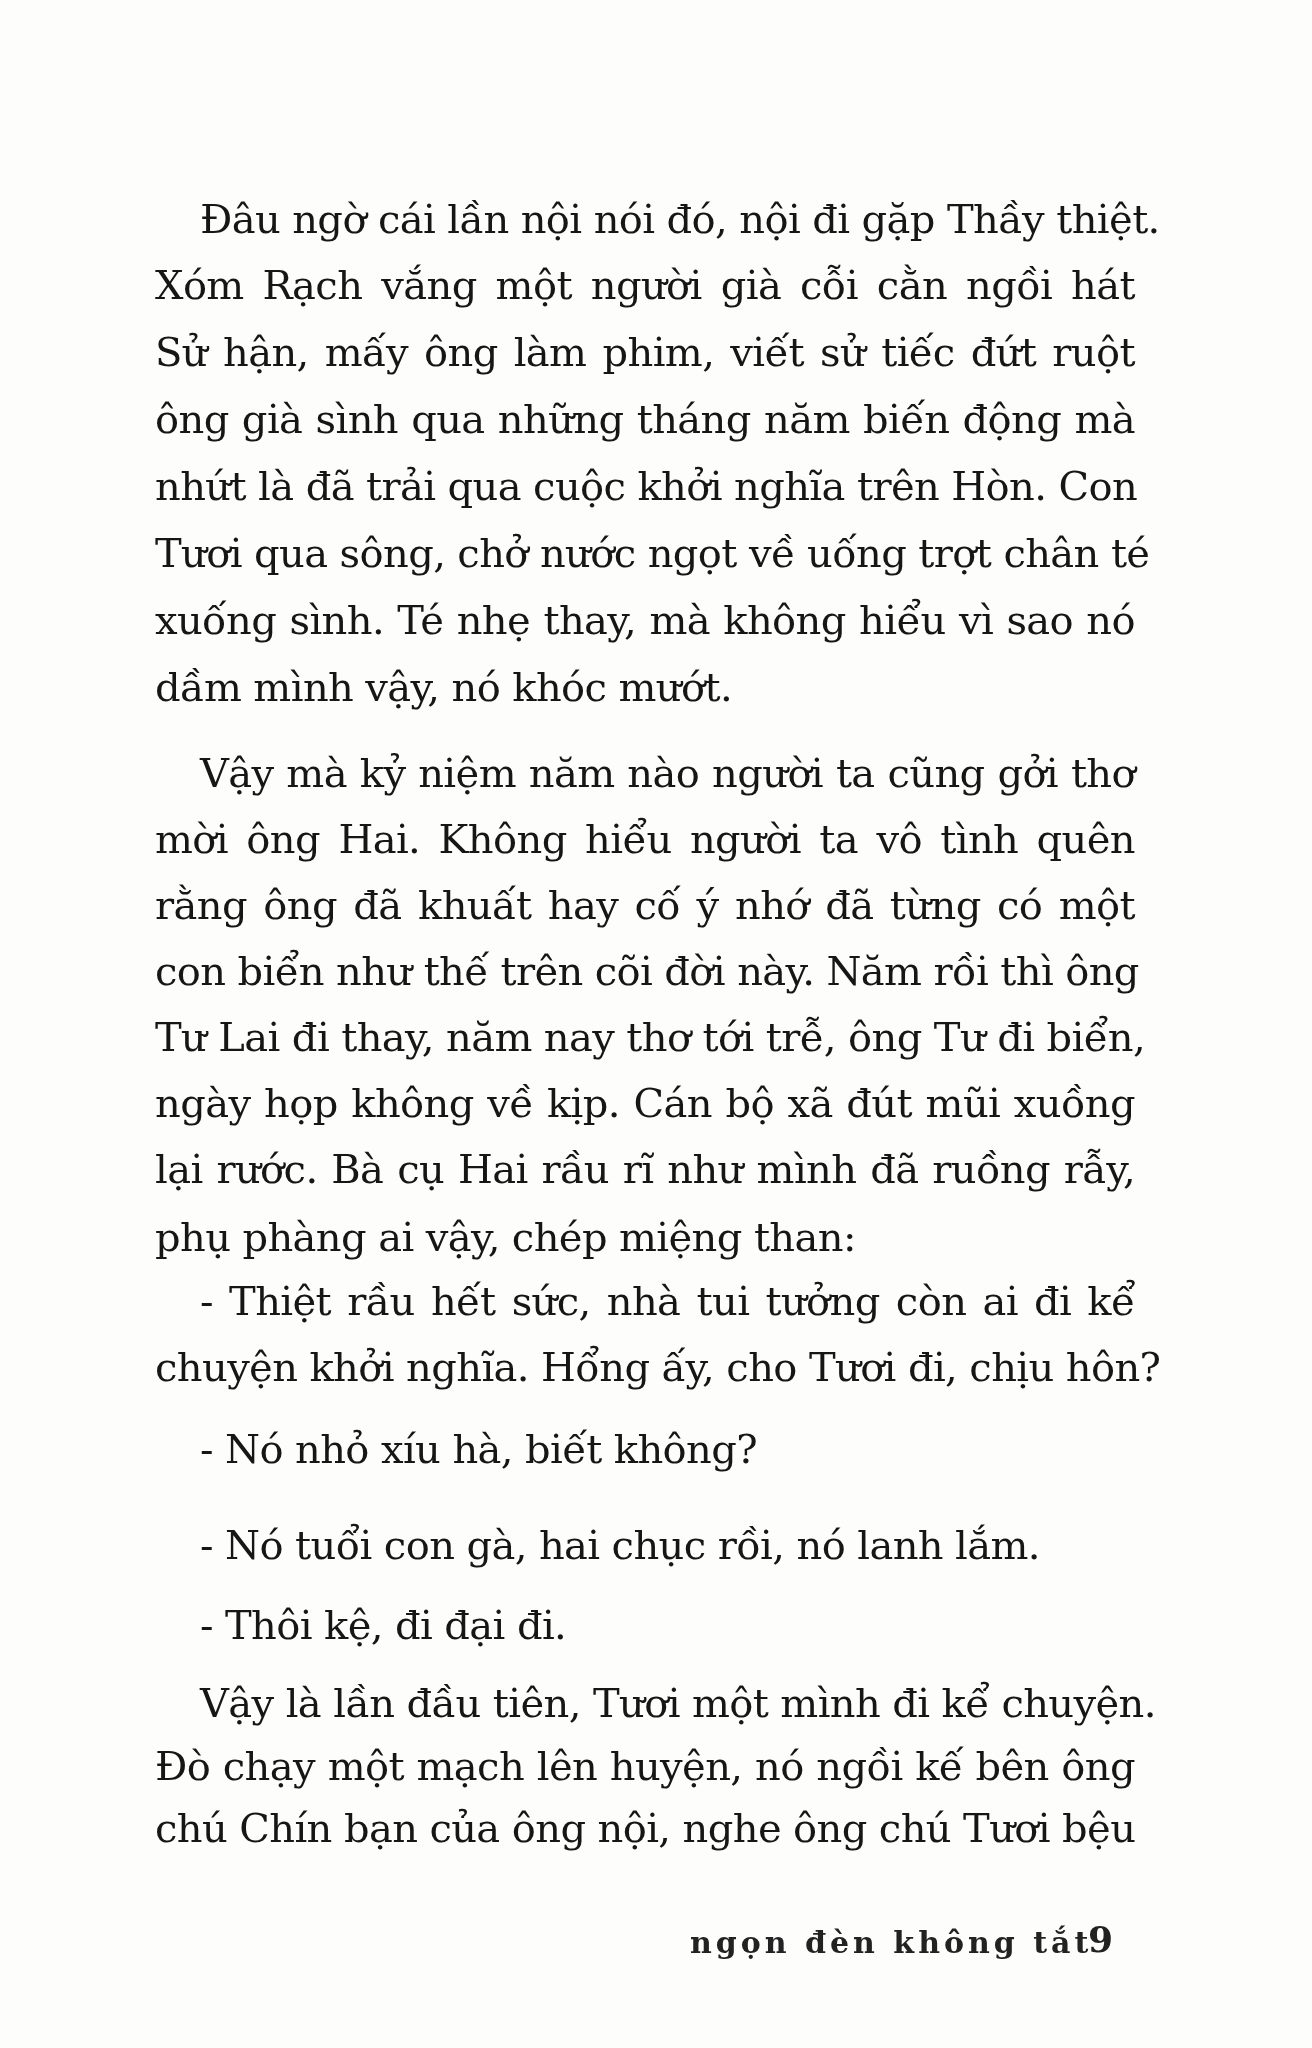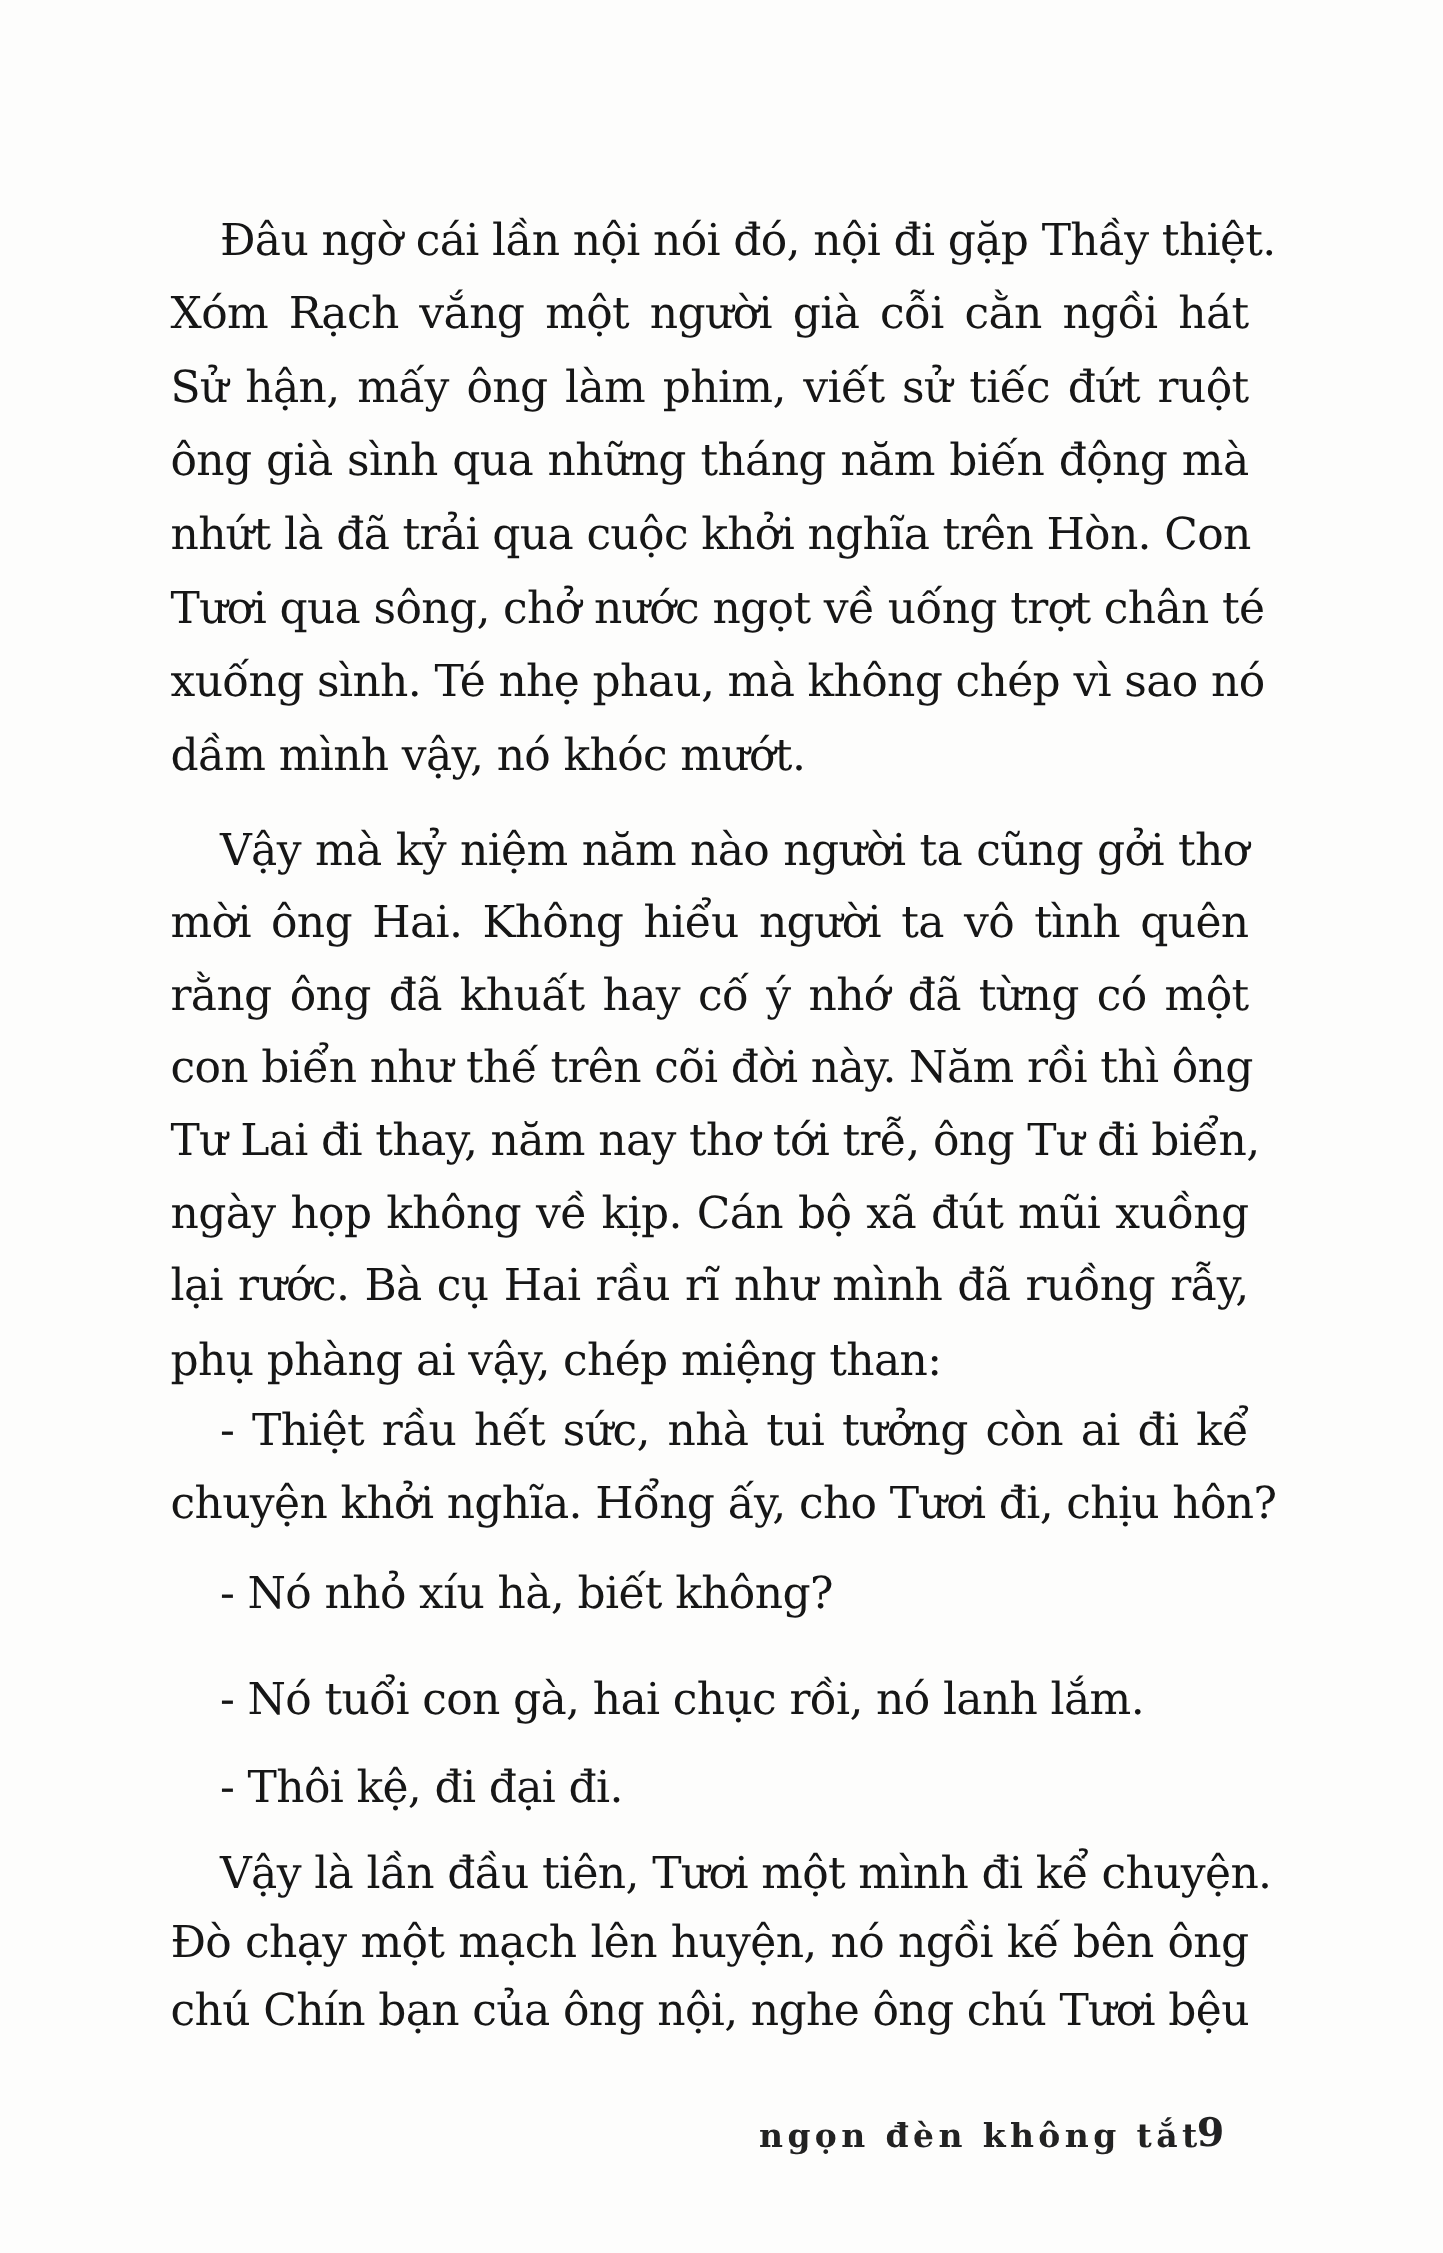--- a/index.html
+++ b/index.html
@@ -35,21 +35,21 @@
 <body>
 
 <div class="page">
 
   <div class="line indent" style="top:166px">Đâu ngờ cái lần nội nói đó, nội đi gặp Thầy thiệt.</div>
   <div class="line" style="top:299px">Sử hận, mấy ông làm phim, viết sử tiếc đứt ruột</div>
   <div class="line" style="top:232px">Xóm Rạch vắng một người già cỗi cằn ngồi hát</div>
   <div class="line" style="top:366px">ông già sình qua những tháng năm biến động mà</div>
   <div class="line" style="top:433px">nhứt là đã trải qua cuộc khởi nghĩa trên Hòn. Con</div>
   <div class="line" style="top:500px">Tươi qua sông, chở nước ngọt về uống trợt chân té</div>
-  <div class="line" style="top:567px">xuống sình. Té nhẹ phau, mà không chép vì sao nó</div>
+  <div class="line" style="top:567px">xuống sình. Té nhẹ thay, mà không hiểu vì sao nó</div>
   <div class="line last" style="top:634px">dầm mình vậy, nó khóc mướt.</div>
 
   <div class="line indent" style="top:720px">Vậy mà kỷ niệm năm nào người ta cũng gởi thơ</div>
   <div class="line" style="top:786px">mời ông Hai. Không hiểu người ta vô tình quên</div>
   <div class="line" style="top:852px">rằng ông đã khuất hay cố ý nhớ đã từng có một</div>
   <div class="line" style="top:918px">con biển như thế trên cõi đời này. Năm rồi thì ông</div>
   <div class="line" style="top:984px">Tư Lai đi thay, năm nay thơ tới trễ, ông Tư đi biển,</div>
   <div class="line" style="top:1050px">ngày họp không về kịp. Cán bộ xã đút mũi xuồng</div>
   <div class="line" style="top:1116px">lại rước. Bà cụ Hai rầu rĩ như mình đã ruồng rẫy,</div>
   <div class="line last" style="top:1184px">phụ phàng ai vậy, chép miệng than:</div>

